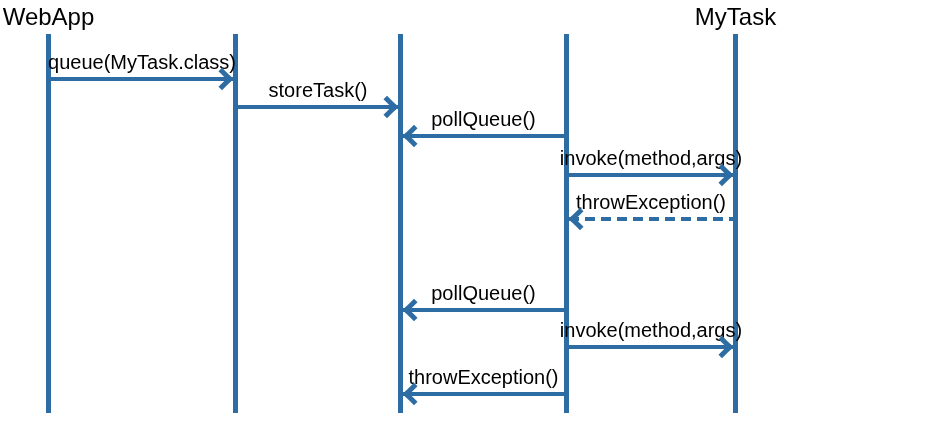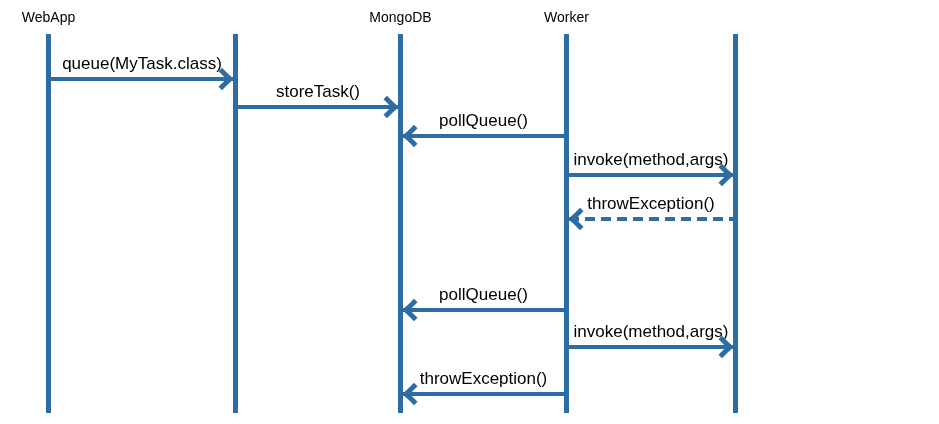--- a/index.html
+++ b/index.html
@@ -15,41 +15,41 @@
     font-family: "Liberation Sans", sans-serif;
     color: var(--text-color);
     overflow: hidden;
   }
   .stage { position: relative; width: 939px; height: 424px; }
 
   .participant-label {
     position: absolute;
     top: 4px;
     transform: translateX(-50%);
-    font-size: 14px;
+    font-size: 24px;
     line-height: 26px;
     white-space: nowrap;
     color: var(--text-color);
   }
   .lifeline {
     position: absolute;
     top: 34px;
     width: 5px;
     height: 379px;
     background: var(--line-color);
   }
 
   .msg { position: absolute; height: 0; }
   .msg .label {
     position: absolute;
     bottom: 5px;
     left: 50%;
     transform: translateX(-50%);
     white-space: nowrap;
-    font-size: 17px;
+    font-size: 20px;
     color: var(--text-color);
   }
   .msg .line {
     position: absolute;
     left: 0; right: 0;
     top: -2px;
     height: 4px;
     background: var(--line-color);
   }
   .msg.dashed .line {
@@ -65,22 +65,21 @@
   }
   .head.right { right: 3px; transform: rotate(45deg); }
   .head.left  { left: 3px;  transform: rotate(-135deg); }
 </style>
 </head>
 <body>
 
 <div class="stage">
 
   <div class="participant-label" style="left:48.5px">WebApp</div>
-  <div class="participant-label" style="left:400.5px">MongoDB</div>
-  <div class="participant-label" style="left:566.5px">Worker</div>
+  <div class="participant-label" style="left:735.5px">MyTask</div>
 
   <div class="lifeline" style="left:46px"></div>
   <div class="lifeline" style="left:233px"></div>
   <div class="lifeline" style="left:398px"></div>
   <div class="lifeline" style="left:564px"></div>
   <div class="lifeline" style="left:733px"></div>
 
   <div class="msg" style="left:51px; top:79px; width:182px;">
     <span class="label">queue(MyTask.class)</span>
     <span class="line"></span>

